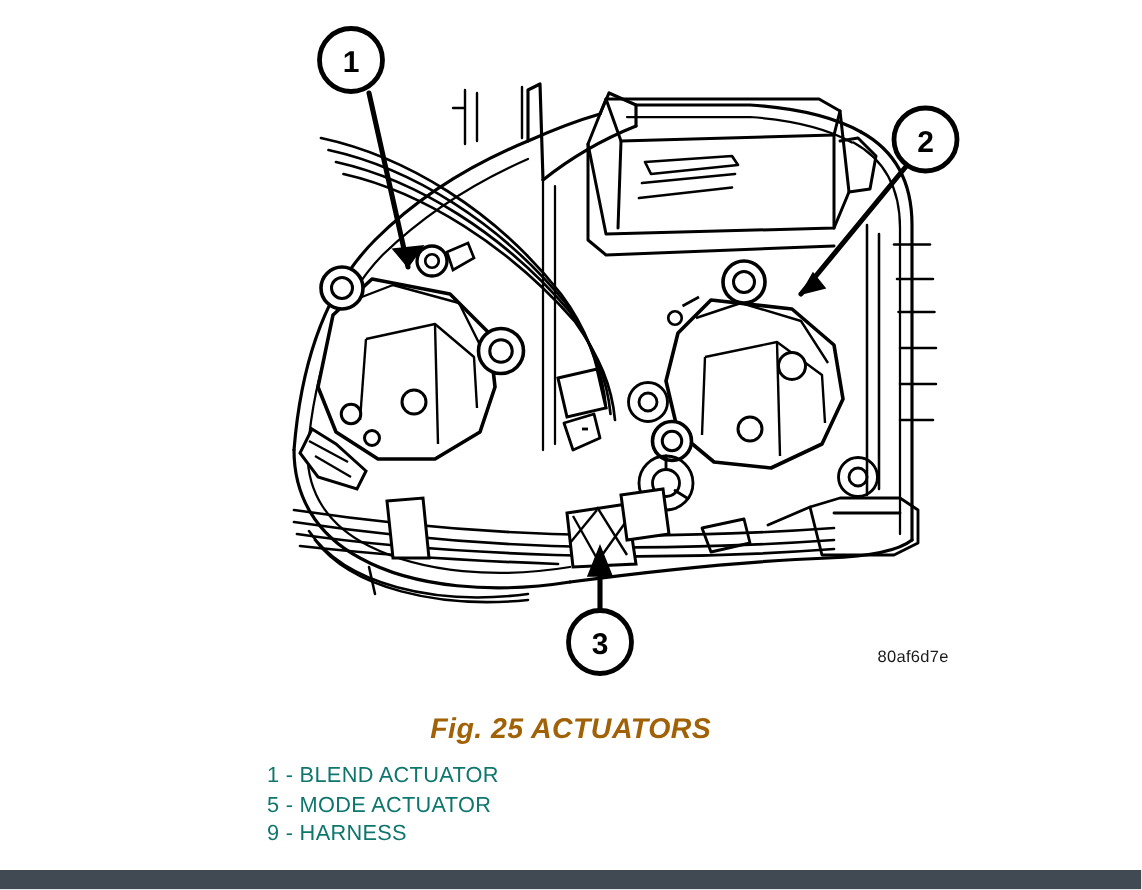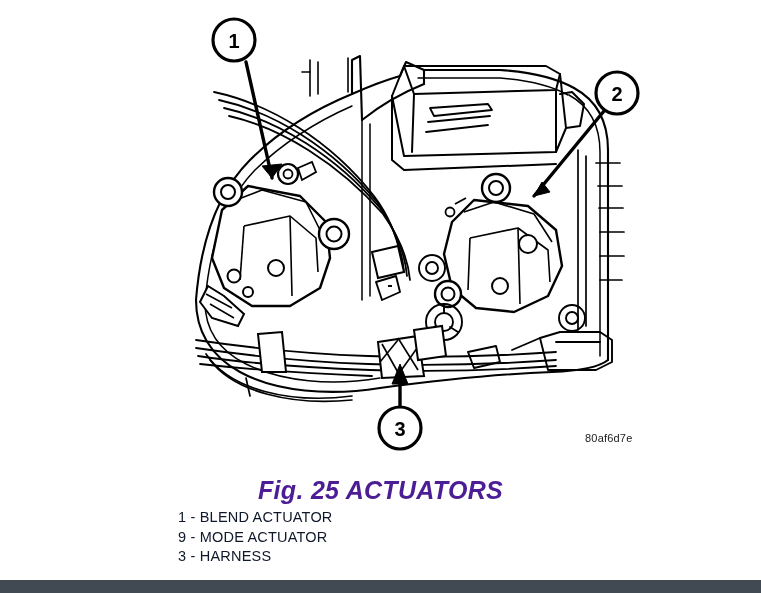--- a/index.html
+++ b/index.html
@@ -40,35 +40,35 @@
     color: #1a1a1a;
     letter-spacing: 0.2px;
     white-space: nowrap;
   }
   .fig-caption {
     position: absolute;
     left: 0;
     top: 476px;
     width: 761px;
     text-align: center;
-    font-size: 25px;
+    font-size: 19px;
     font-weight: bold;
     font-style: italic;
-    color: #4c1d95;
+    color: #a16207;
     letter-spacing: 0.3px;
   }
   .legend {
     position: absolute;
     left: 178px;
     top: 508px;
     width: 420px;
   }
   .legend-item {
     font-size: 14.5px;
-    color: #0f172a;
+    color: #0f766e;
     line-height: 19.5px;
     white-space: nowrap;
     letter-spacing: 0.2px;
   }
   #bottom-bar {
     position: absolute;
     left: 0;
     top: 580px;
     width: 761px;
     height: 13px;
@@ -259,19 +259,19 @@
       </g>
     </svg>
 
     <div class="fig-id">80af6d7e</div>
   </div>
 
   <div class="fig-caption">Fig. 25 ACTUATORS</div>
 
   <div class="legend">
     <div class="legend-item">1 - BLEND ACTUATOR</div>
-    <div class="legend-item">9 - MODE ACTUATOR</div>
-    <div class="legend-item">3 - HARNESS</div>
+    <div class="legend-item">5 - MODE ACTUATOR</div>
+    <div class="legend-item">9 - HARNESS</div>
   </div>
 
   <div id="bottom-bar"></div>
 
 </div>
 
 </body></html>

